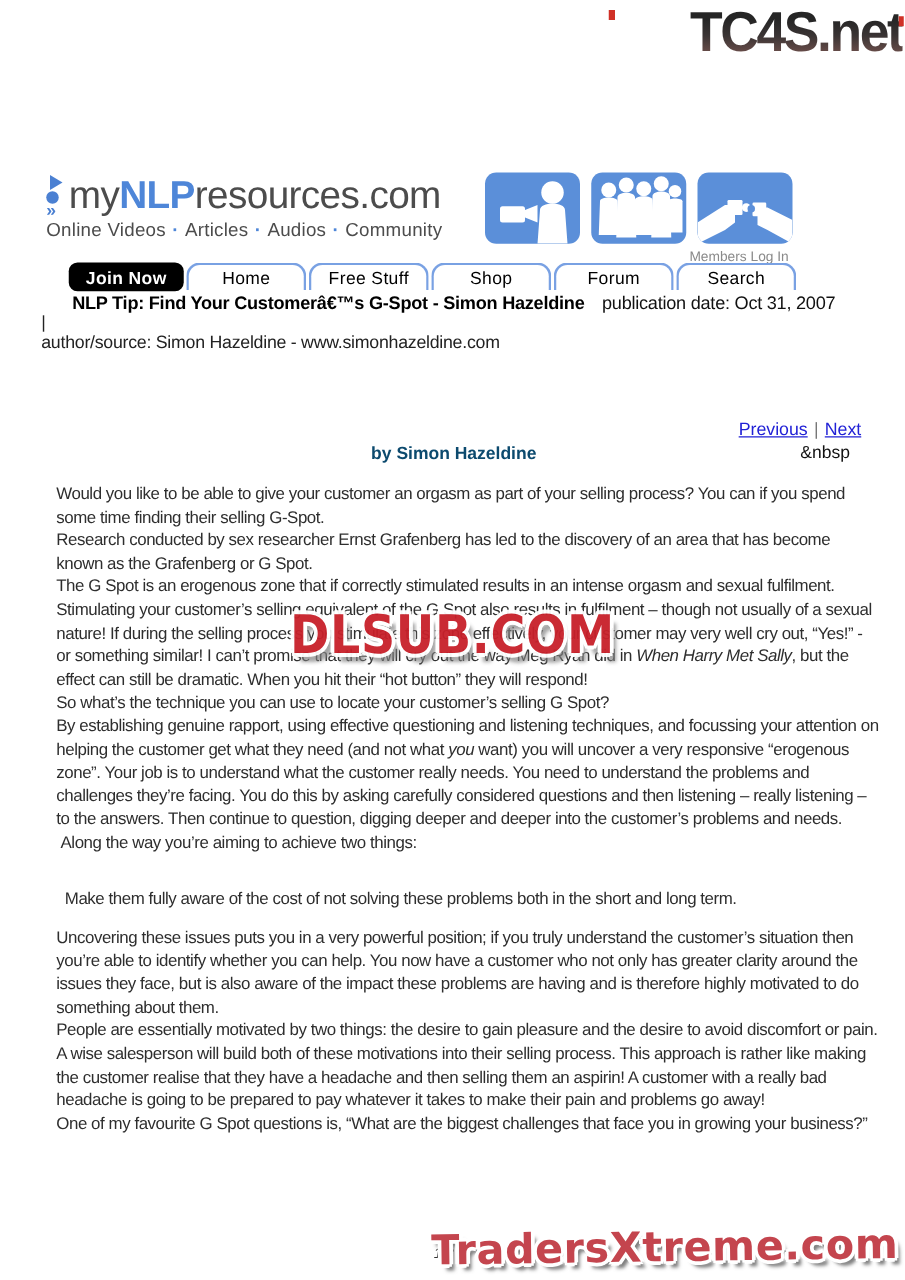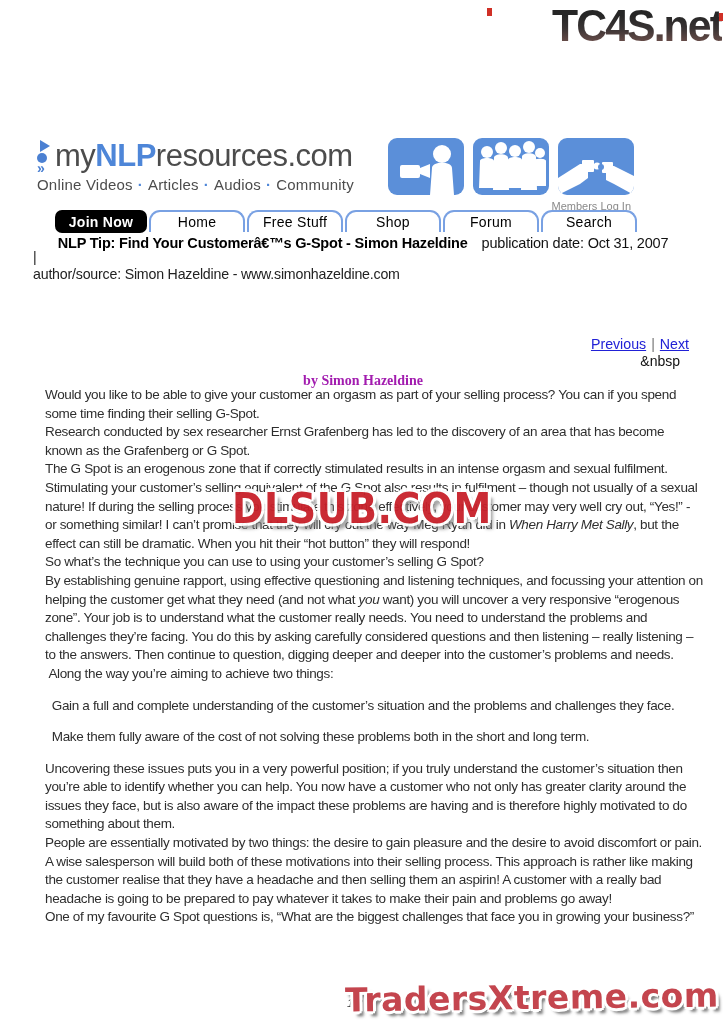--- a/index.html
+++ b/index.html
@@ -43,21 +43,21 @@
   
   .titleline{position:absolute;left:35px;top:235px;width:656px;text-align:center;font-size:14.5px;letter-spacing:-0.2px;color:#000;}
   .t-bold{font-weight:bold;}
   .t-date{margin-left:14px;font-weight:normal;color:#111;}
   .pipe{position:absolute;left:33px;top:249px;font-size:14px;color:#222;}
   .author{position:absolute;left:33px;top:266px;font-size:14.2px;letter-spacing:-0.2px;color:#222;}
   .prevnext{position:absolute;top:336px;right:35px;font-size:14.2px;}
   .prevnext a{color:#2121d6;text-decoration:underline;cursor:pointer;}
   .prevnext .sep{color:#777;margin:0 5px;}
   .nbspline{position:absolute;top:353px;right:44px;font-size:14px;color:#111;}
-  .byline{position:absolute;left:35px;top:373px;width:656px;text-align:center;font-weight:bold;font-size:14px;color:#a21caf;font-family:Liberation Serif, serif;}
+  .byline{position:absolute;left:35px;top:354px;width:656px;text-align:center;font-weight:bold;font-size:14px;color:#0c4a6e;}
   
   .article{position:absolute;left:45px;top:386px;width:658px;font-size:13.5px;line-height:18.6px;
     letter-spacing:-0.35px;color:#2e2e2e;}
   .article p{margin:0;white-space:pre-wrap;}
   .article p.spacer{height:13px;}
   .article .it{font-style:italic;}
   
   .dlsub{
     position:absolute;left:222px;top:486px;width:280px;text-align:center;z-index:6;
     font-family:"DejaVu Sans",sans-serif;font-weight:bold;font-size:38px;letter-spacing:0.5px;
@@ -146,25 +146,24 @@
 
 <div class="prevnext"><a>Previous</a><span class="sep">|</span><a>Next</a></div>
 <div class="nbspline">&amp;nbsp</div>
 <div class="byline">by Simon Hazeldine</div>
 
 <div class="article">
     <p><span>Would you like to be able to give your customer an orgasm as part of your selling process? You can if you spend some time finding their selling G-Spot.</span></p>
     <p><span>Research conducted by sex researcher Ernst Grafenberg has led to the discovery of an area that has become known as the Grafenberg or G Spot.</span></p>
     <p><span>The G Spot is an erogenous zone that if correctly stimulated results in an intense orgasm and sexual fulfilment.</span></p>
     <p><span>Stimulating your customer’s selling equivalent of the G Spot also results in fulfilment – though not usually of a sexual nature! If during the selling process you stimulate this zone effectively, your customer may very well cry out, “Yes!” - or something similar! I can’t promise that they will cry out the way Meg Ryan did in </span><span class="it">When Harry Met Sally</span><span>, but the effect can still be dramatic. When you hit their “hot button” they will respond!</span></p>
-    <p><span>So what’s the technique you can use to using your customer’s selling G Spot?</span></p>
+    <p><span>So what’s the technique you can use to locate your customer’s selling G Spot?</span></p>
     <p><span>By establishing genuine rapport, using effective questioning and listening techniques, and focussing your attention on helping the customer get what they need (and not what </span><span class="it">you</span><span> want) you will uncover a very responsive “erogenous zone”. Your job is to understand what the customer really needs. You need to understand the problems and challenges they’re facing. You do this by asking carefully considered questions and then listening – really listening – to the answers. Then continue to question, digging deeper and deeper into the customer’s problems and needs.</span></p>
     <p><span> Along the way you’re aiming to achieve two things:</span></p>
     <p class="spacer"></p>
-    <p><span>  Gain a full and complete understanding of the customer’s situation and the problems and challenges they face.</span></p>
     <p class="spacer"></p>
     <p><span>  Make them fully aware of the cost of not solving these problems both in the short and long term.</span></p>
     <p class="spacer"></p>
     <p><span>Uncovering these issues puts you in a very powerful position; if you truly understand the customer’s situation then you’re able to identify whether you can help. You now have a customer who not only has greater clarity around the issues they face, but is also aware of the impact these problems are having and is therefore highly motivated to do something about them.</span></p>
     <p><span>People are essentially motivated by two things: the desire to gain pleasure and the desire to avoid discomfort or pain. A wise salesperson will build both of these motivations into their selling process. This approach is rather like making the customer realise that they have a headache and then selling them an aspirin! A customer with a really bad headache is going to be prepared to pay whatever it takes to make their pain and problems go away!</span></p>
     <p><span>One of my favourite G Spot questions is, “What are the biggest challenges that face you in growing your business?”</span></p>
   </div>
 
 <div class="dlsub">DLSUB.COM</div>
 

